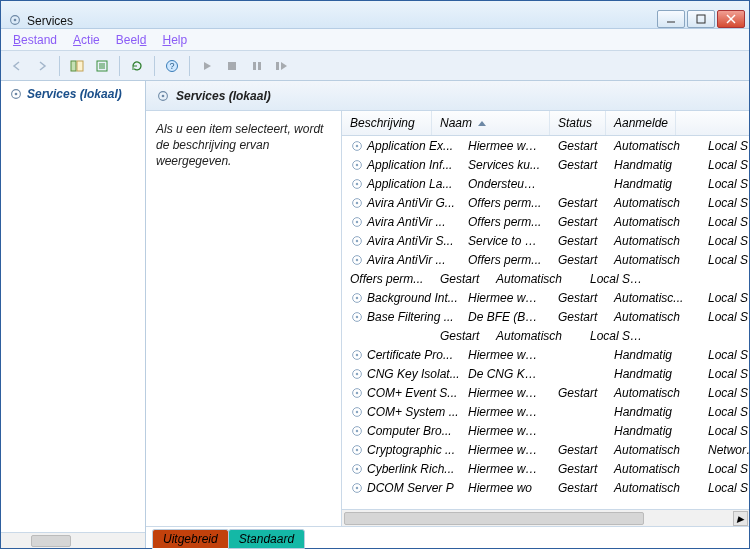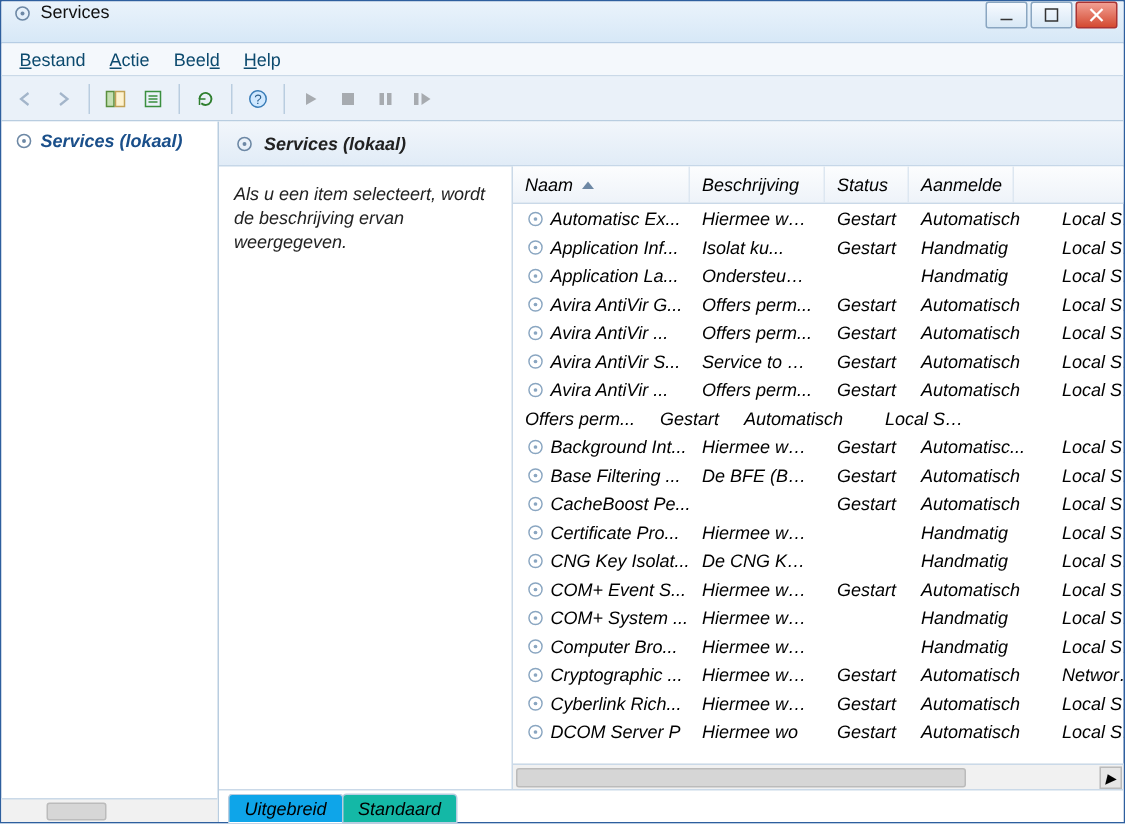--- a/index.html
+++ b/index.html
@@ -1,24 +1,24 @@
 <!DOCTYPE html>
 <html><head>
 <meta charset="utf-8">
 <style>
 * { box-sizing: border-box; }
 html, body { margin: 0; padding: 0; font-family: "Segoe UI", Tahoma, sans-serif; font-size: 12px; background: #d8e6f3; }
 .window { width: 750px; height: 549px; border: 1px solid #2e5f9e; background: #fff; display: flex; flex-direction: column; position: relative; }
-.titlebar { height: 28px; background: linear-gradient(#eaf3fb, #d7e8f7); display: flex; align-items: flex-start; padding: 0 4px 0 6px; border-bottom: 1px solid #b6cde4; }
+.titlebar { height: 28px; background: linear-gradient(#eaf3fb, #d7e8f7); display: flex; align-items: flex-end; padding: 0 4px 0 6px; border-bottom: 1px solid #b6cde4; }
 .titlebar .app-icon { width: 16px; height: 16px; margin-right: 4px; display:flex;align-items:center;justify-content:center; }
 .titlebar .title { font-size: 12px; color: #111; flex: 1; }
 .win-buttons { display: flex; gap: 2px; }
 .win-btn { width: 28px; height: 18px; border: 1px solid #8aa6c1; border-radius: 2px; background: linear-gradient(#f7faff,#d8e8f5); display: flex; align-items: center; justify-content: center; font-size: 10px; cursor: pointer; }
 .win-close { background: linear-gradient(#f19f93,#d44a31); border-color: #a33; color: #fff; }
-.menubar { height: 22px; background: #f4f8fc; display: flex; align-items: center; padding: 0 4px; border-bottom: 1px solid #cad9e8; color: #0c4a6e; }
+.menubar { height: 22px; background: #f4f8fc; display: flex; align-items: center; padding: 0 4px; border-bottom: 1px solid #cad9e8; color: #8b5cf6; }
 .menu-item { padding: 2px 8px; cursor: pointer; }
 .menu-item .ul { text-decoration: underline; }
 .toolbar { height: 30px; background: #eaf1f9; display: flex; align-items: center; padding: 0 5px; gap: 3px; border-bottom: 1px solid #b9cde0; }
 .tbtn { width: 22px; height: 22px; display: flex; align-items: center; justify-content: center; border: 1px solid transparent; border-radius: 2px; cursor: pointer; color: #3a5d85; }
 .tbtn.disabled { opacity: 0.4; cursor: default; }
 .tsep { width: 1px; height: 20px; background: #b9cde0; margin: 0 3px; }
 .body { flex: 1; display: flex; min-height: 0; font-style: italic; }
 .left { width: 145px; border-right: 1px solid #b9cde0; background: #fff; display: flex; flex-direction: column; }
 .left-head { padding: 6px 8px; display: flex; align-items: center; gap: 4px; color: #1a4f8a; font-weight: bold; }
 .left-scroll { height: 16px; border-top: 1px solid #cad9e8; background: #f1f1f1; position: relative; margin-top: auto; }
@@ -35,21 +35,21 @@
 .row { display: flex; height: 19px; align-items: center; }
 .cell { padding: 0 8px; overflow: hidden; white-space: nowrap; text-overflow: ellipsis; color: #000; font-size: 12px; }
 .cell.name { display:flex; align-items:center; gap:3px; }
 .svc-ico { width:14px; height:14px; flex:0 0 14px; }
 .c0 { width: 118px; flex:0 0 118px;} .c1 { width: 90px; flex:0 0 90px;} .c2 { width: 56px; flex:0 0 56px;} .c3 { width: 94px; flex:0 0 94px;} .c4 { width: 70px; flex:0 0 70px;}
 .hscroll { height: 17px; background:#f1f1f1; border-top:1px solid #cad9e8; position:relative; }
 .hscroll .thumb { position:absolute; left:2px; top:2px; height:13px; width:300px; background:#d6d6d6; border:1px solid #bbb; border-radius:2px; }
 .hscroll .rarrow { position:absolute; right:1px; top:1px; width:15px; height:15px; background:#e6e6e6; border:1px solid #bbb; display:flex;align-items:center;justify-content:center; font-size:9px;}
 .tabs { height: 22px; border-top: 1px solid #cad9e8; display: flex; align-items: flex-end; padding-left: 6px; background:#fff; }
 .tab { padding: 2px 10px; border: 1px solid #b9cde0; border-top: 1px solid #b9cde0; background: #14b8a6; margin-right: -1px; border-top-left-radius:3px; border-top-right-radius:3px; position:relative; top:1px; cursor:pointer;}
-.tab.active { background: #0ea5e9; border-bottom:1px solid #fff; font-weight:normal;}
+.tab.active { background: #c2410c; border-bottom:1px solid #fff; font-weight:normal;}
 svg { display:block; }
 .gear { stroke:#6d88a5; fill:none; stroke-width:1.2; }
 </style>
 </head>
 <body>
 
 <div class="window">
 
   <div class="titlebar">
     <span class="app-icon">
@@ -170,48 +170,48 @@
             <circle cx="8" cy="8" r="1.5" fill="#6d88a5"></circle>
           </svg>
         <span>Services (lokaal)</span>
       </div>
 
       <div class="content">
         <div class="desc">Als u een item selecteert, wordt de beschrijving ervan weergegeven.</div>
 
         <div class="grid-wrap">
           <div class="grid-head">
+            <div class="col c1">Beschrijving</div>
             <div class="col c0 sort">Naam</div>
-            <div class="col c1">Beschrijving</div>
             <div class="col c2">Status</div>
             <div class="col c4">Aanmelde</div>
           </div>
           <div class="rows" id="rows">
               <div class="row">
                 <div class="cell name c0">
                   <svg class="svc-ico" viewBox="0 0 16 16">
                     <circle cx="8" cy="8" r="5" fill="none" stroke="#8aa6c1" stroke-width="1.1"></circle>
                     <circle cx="8" cy="8" r="1.4" fill="#8aa6c1"></circle>
                   </svg>
-                  <span>Automatisc Ex...</span>
+                  <span>Application Ex...</span>
                 </div>
                 <div class="cell c1">Hiermee wo...</div>
                 <div class="cell c2">Gestart</div>
                 <div class="cell c3">Automatisch</div>
                 <div class="cell c4">Local Syst</div>
               </div>
               <div class="row">
                 <div class="cell name c0">
                   <svg class="svc-ico" viewBox="0 0 16 16">
                     <circle cx="8" cy="8" r="5" fill="none" stroke="#8aa6c1" stroke-width="1.1"></circle>
                     <circle cx="8" cy="8" r="1.4" fill="#8aa6c1"></circle>
                   </svg>
                   <span>Application Inf...</span>
                 </div>
-                <div class="cell c1">Isolat ku...</div>
+                <div class="cell c1">Services ku...</div>
                 <div class="cell c2">Gestart</div>
                 <div class="cell c3">Handmatig</div>
                 <div class="cell c4">Local Syst</div>
               </div>
               <div class="row">
                 <div class="cell name c0">
                   <svg class="svc-ico" viewBox="0 0 16 16">
                     <circle cx="8" cy="8" r="5" fill="none" stroke="#8aa6c1" stroke-width="1.1"></circle>
                     <circle cx="8" cy="8" r="1.4" fill="#8aa6c1"></circle>
                   </svg>
@@ -300,27 +300,20 @@
                     <circle cx="8" cy="8" r="1.4" fill="#8aa6c1"></circle>
                   </svg>
                   <span>Base Filtering ...</span>
                 </div>
                 <div class="cell c1">De BFE (Bas...</div>
                 <div class="cell c2">Gestart</div>
                 <div class="cell c3">Automatisch</div>
                 <div class="cell c4">Local Serv</div>
               </div>
               <div class="row">
-                <div class="cell name c0">
-                  <svg class="svc-ico" viewBox="0 0 16 16">
-                    <circle cx="8" cy="8" r="5" fill="none" stroke="#8aa6c1" stroke-width="1.1"></circle>
-                    <circle cx="8" cy="8" r="1.4" fill="#8aa6c1"></circle>
-                  </svg>
-                  <span>CacheBoost Pe...</span>
-                </div>
                 <div class="cell c1"></div>
                 <div class="cell c2">Gestart</div>
                 <div class="cell c3">Automatisch</div>
                 <div class="cell c4">Local Syst</div>
               </div>
               <div class="row">
                 <div class="cell name c0">
                   <svg class="svc-ico" viewBox="0 0 16 16">
                     <circle cx="8" cy="8" r="5" fill="none" stroke="#8aa6c1" stroke-width="1.1"></circle>
                     <circle cx="8" cy="8" r="1.4" fill="#8aa6c1"></circle>

